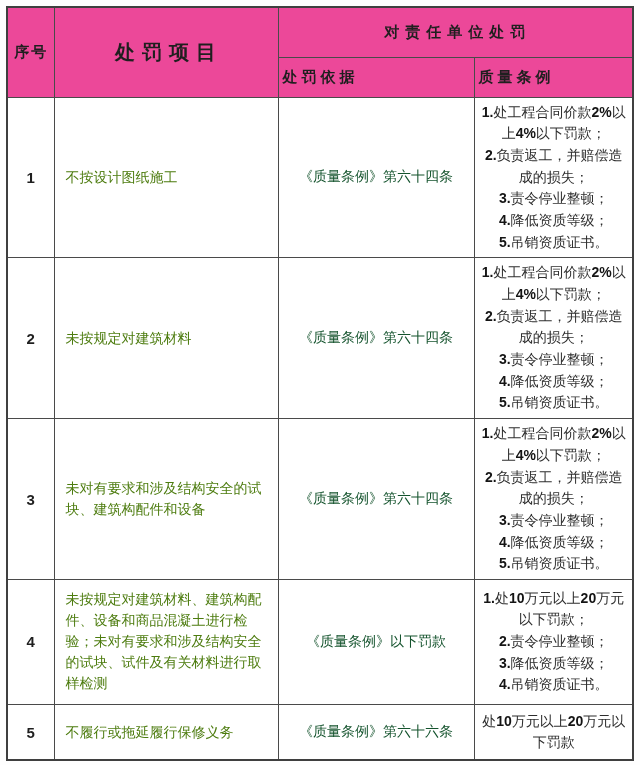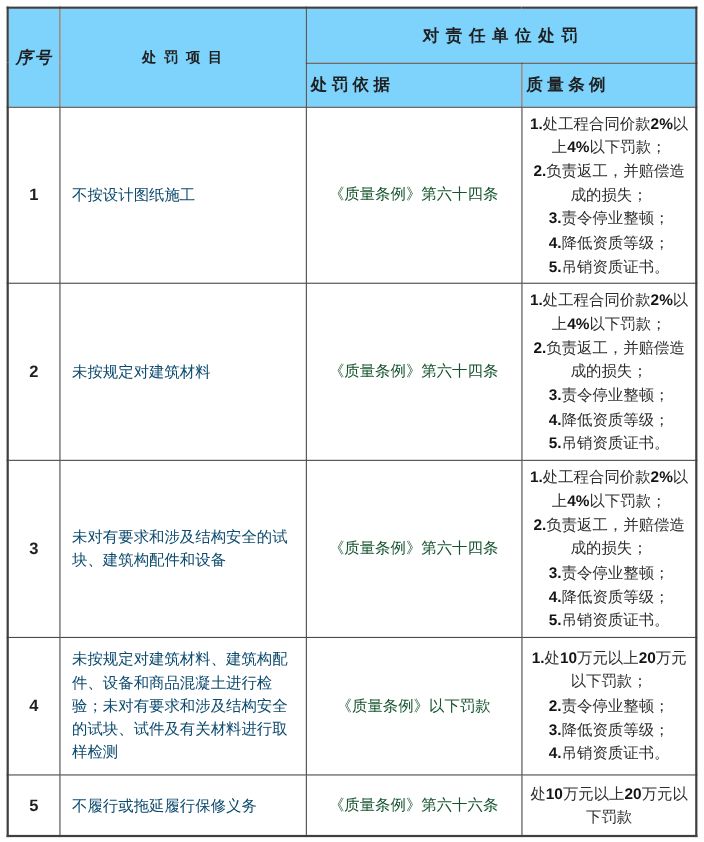--- a/index.html
+++ b/index.html
@@ -30,31 +30,30 @@
   table.penalty th,
   table.penalty td {
     border: 1.5px solid #4a4a4a;
     box-sizing: border-box;
     overflow: hidden;
   }
   
   th {
     font-weight: bold;
     color: #1f1f1f;
-    background: #7dd3fc;
+    background: #ec4899;
   }
   th.h-serial {
     font-size: 15px;
     letter-spacing: 2px;
     padding-left: 2px;
     text-align: center;
-    font-style: italic;
   }
   th.h-item {
-    font-size: 13px;
+    font-size: 20px;
     letter-spacing: 7px;
     padding-left: 7px;
   }
   th.h-group {
     font-size: 15px;
     letter-spacing: 6px;
     padding-left: 6px;
     text-align: center;
     height: 50px;
   }
@@ -72,21 +71,21 @@
     font-weight: bold;
     font-size: 15px;
     color: #1f1f1f;
   }
   td.c-item {
     vertical-align: middle;
     text-align: left;
     padding: 4px 11px;
     font-size: 14px;
     line-height: 1.5;
-    color: #0c4a6e;
+    color: #4d7c0f;
   }
   td.c-basis {
     vertical-align: middle;
     text-align: center;
     font-size: 14px;
     color: #14532d;
   }
   td.c-content {
     vertical-align: middle;
     text-align: left;

